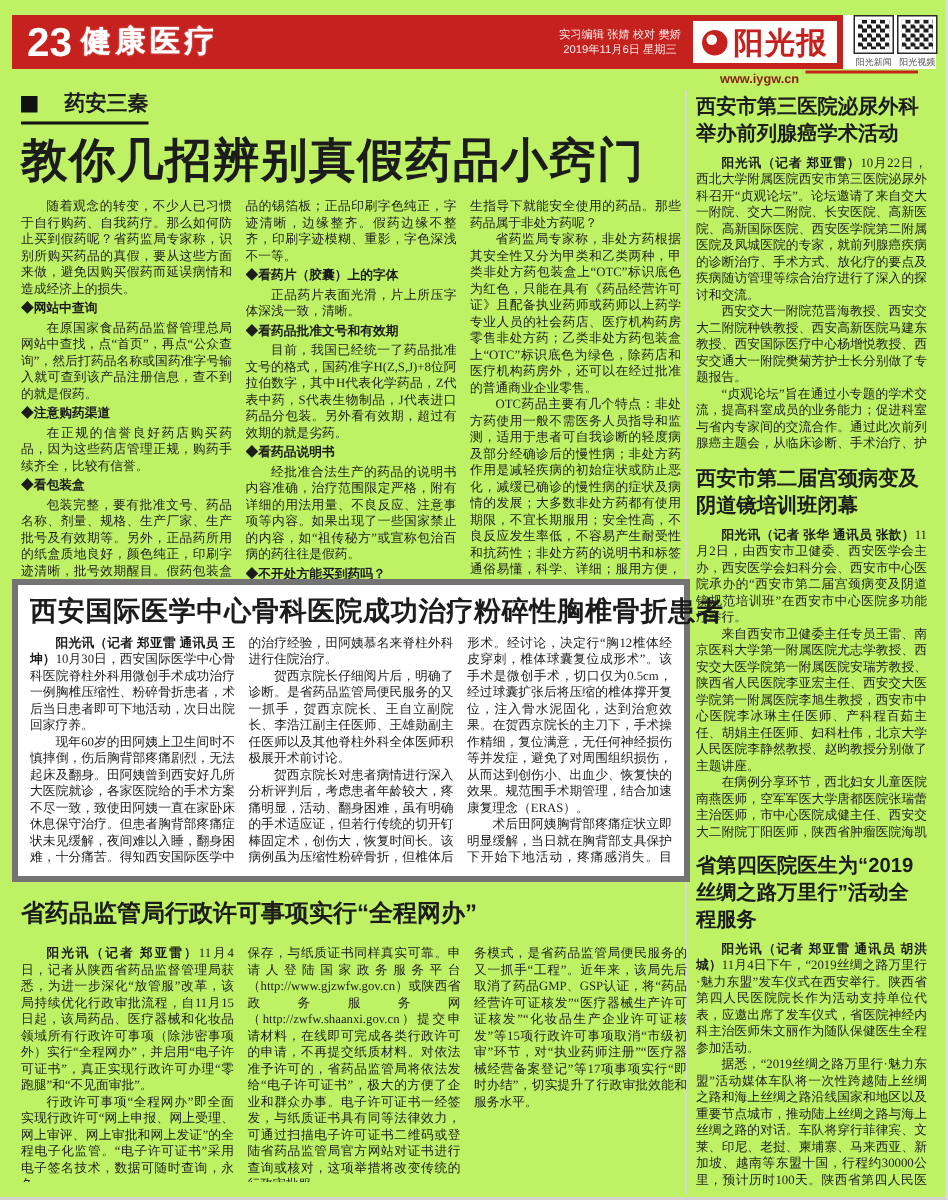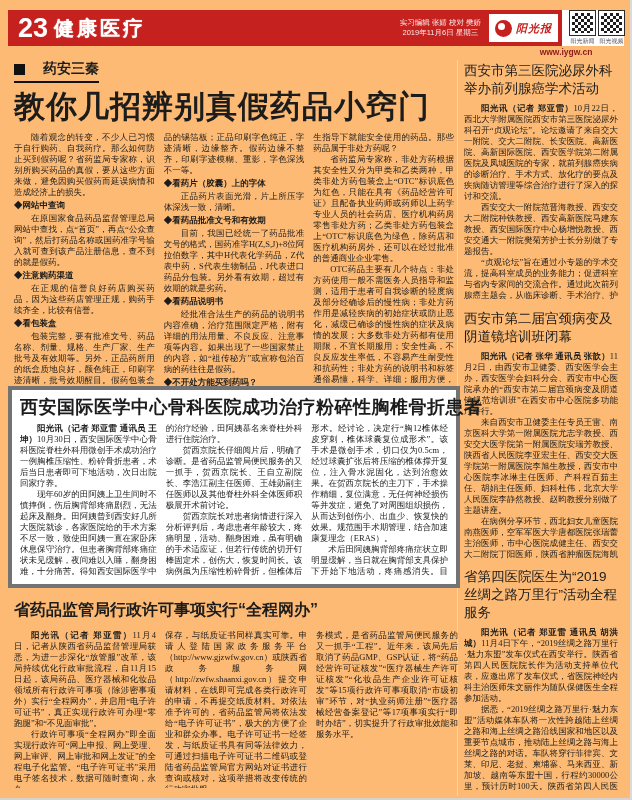--- a/index.html
+++ b/index.html
@@ -1,49 +1,49 @@
 <!DOCTYPE html>
 <html style="--red: #c5221f; --ink: #1c1c1c;"><head>
 <meta charset="utf-8">
 <style>
   :root{ --red:#c5221f; --ink:#1c1c1c; }
   *{box-sizing:border-box;}
   html,body{margin:0;padding:0;background:#f2f1ef;}
-  .page{position:relative;width:632px;height:800px;margin:0 auto;background:#fdba74;
+  .page{position:relative;width:632px;height:800px;margin:0 auto;background:#bef264;
         color:var(--ink);font-family:"Liberation Serif",serif;overflow:hidden;
         border-right:2px solid #dddbd7;border-bottom:2px solid #d5d3cf;}
 
   
   .header{position:absolute;left:8px;top:10px;width:616px;height:36px;display:flex;}
   .redbar{flex:1;background:var(--red);display:flex;align-items:center;min-width:0;}
   .pageno{font-family:"Liberation Sans",sans-serif;font-size:27px;font-weight:700;
           color:#fff;margin-left:10px;line-height:36px;}
   .section{font-family:"Liberation Sans",sans-serif;font-size:20px;font-weight:700;
            color:#fff;margin-left:6px;letter-spacing:3px;line-height:36px;
            text-shadow:0 0 1px #fff;}
   .ed{margin-left:auto;text-align:center;font-family:"Liberation Sans",sans-serif;
       font-size:7.5px;line-height:10px;color:#fce9e8;margin-right:8px;white-space:nowrap;}
   .brand-card{background:#fff;height:28px;margin:4px 4px 4px 0;padding:2px 6px;
               display:flex;align-items:center;gap:4px;}
   .brand-icon{width:17px;height:17px;border-radius:50%;background:var(--red);
               position:relative;flex:0 0 auto;}
   .brand-icon::after{content:"";position:absolute;left:3px;top:3px;width:7px;height:7px;
               border-radius:50%;background:#fff;}
-  .brand-name{color:var(--red);font-weight:700;font-style:italic;font-size:11px;
+  .brand-name{color:var(--red);font-weight:700;font-size:20px;
               letter-spacing:1px;white-space:nowrap;}
   .qrzone{width:62px;background:#fff;display:flex;gap:4px;justify-content:flex-end;
           padding-top:1px;}
   .qrstack{display:flex;flex-direction:column;align-items:center;}
   .qr{width:25px;height:25px;border:2px solid #fff;outline:1px solid #2a2a2a;
       background:repeating-conic-gradient(#1e1e1e 0 25%,#ffffff 0 50%);
       background-size:6px 6px;}
   .qrlabel{font-family:"Liberation Sans",sans-serif;font-size:6px;color:#555;
            margin-top:2px;white-space:nowrap;}
-  .url-row{position:absolute;left:500px;top:47px;width:132px;display:flex;
-           align-items:center;gap:4px;flex-direction:column;}
+  .url-row{position:absolute;left:480px;top:47px;width:132px;display:flex;
+           align-items:flex-start;gap:4px;}
   .url-text{font-family:"Liberation Sans",sans-serif;font-size:8.5px;font-weight:700;
             color:#8c1a18;white-space:nowrap;}
   .url-line{flex:1;height:2px;background:var(--red);}
 
   
   .cols{display:flex;gap:9px;overflow:hidden;}
   .col{flex:1;min-width:0;overflow:hidden;font-size:8.5px;line-height:11px;}
   .col p{margin:0;text-indent:2em;text-align:justify;}
   .col p.cont{text-indent:0;}
   .col h4{margin:2px 0;font-size:8.5px;line-height:11px;
@@ -57,21 +57,21 @@
   .kicker-sq{width:11px;height:11px;background:#111;}
   .kicker-text{font-family:"Liberation Sans",sans-serif;font-size:14px;font-weight:700;}
   .lead-title{font-family:"Liberation Sans",sans-serif;font-size:31px;font-weight:700;
               letter-spacing:1px;line-height:38px;white-space:nowrap;margin:0;}
   .lead .cols{height:256px;margin-top:6px;}
 
   
   .right-col{position:absolute;left:464px;top:62px;width:154px;}
   .v-divider{position:absolute;left:457px;top:60px;height:736px;width:1px;background:#d9d9d9;}
   .r-art{overflow:hidden;margin-bottom:8px;}
-  .r-art .r-title{font-family:"Liberation Sans",sans-serif;font-size:13.5px;font-weight:400;
+  .r-art .r-title{font-family:"Liberation Sans",sans-serif;font-size:13.5px;font-weight:700;
                   line-height:18px;margin:0 0 5px 0;}
   .r-art .cols{display:block;}
   .r-art .col{font-size:8.5px;line-height:11px;}
   .r-a{height:240px;} .r-b{height:250px;} .r-c{height:223px;}
 
   
   .feature{position:absolute;left:8px;top:386px;width:452px;height:202px;
            border:4px solid #737373;padding:5px 8px;background:#fff;}
   .feature-title{font-family:"Liberation Sans",sans-serif;font-size:18px;font-weight:700;
                  line-height:24px;white-space:nowrap;letter-spacing:0.5px;margin:0;}

